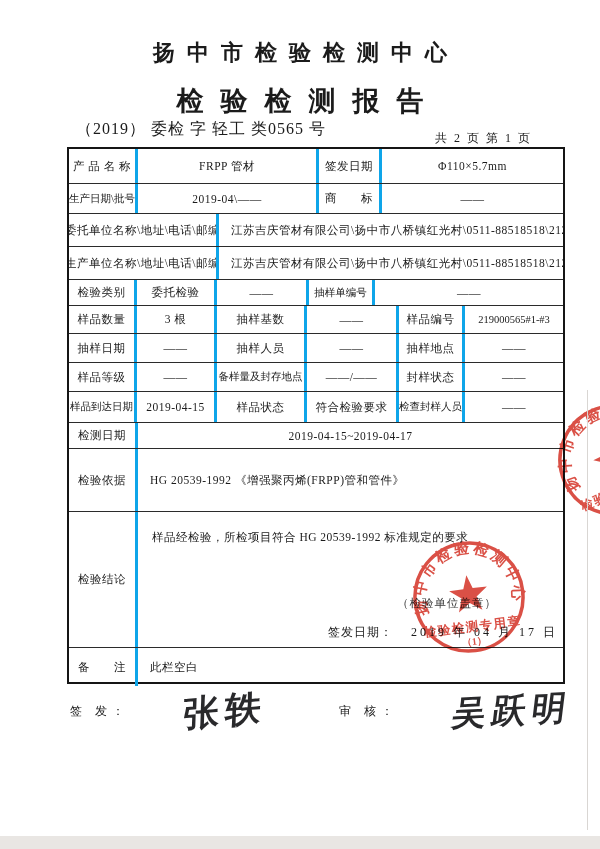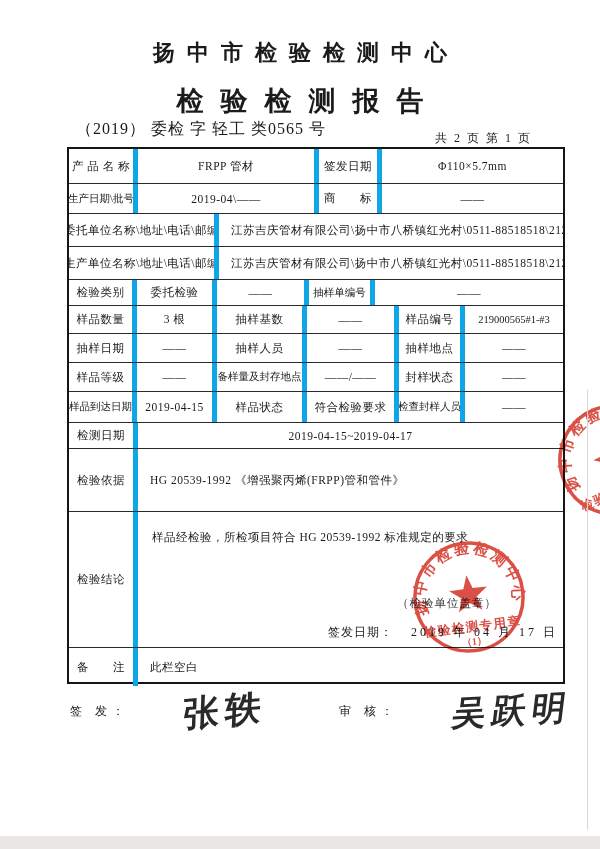--- a/index.html
+++ b/index.html
@@ -27,21 +27,21 @@
 
   
   .report-table{
     position:absolute;left:67px;top:147px;width:498px;height:537px;
     border:2.5px solid #151515;box-sizing:border-box;background:transparent;
   }
   .tr{display:flex;border-top:1px solid #2b2b2b;box-sizing:border-box;}
   .tr:first-child{border-top:none;}
   .td{
     display:flex;align-items:center;justify-content:center;
-    border-right:5px solid #0ea5e9;box-sizing:border-box;
+    border-right:3px solid #0ea5e9;box-sizing:border-box;
     font-size:11.5px;padding:0 2px;overflow:hidden;white-space:nowrap;
     letter-spacing:0.5px;
   }
   .td:last-child{border-right:none;}
   .td.left{justify-content:flex-start;padding-left:12px;}
   .h34{height:34px}.h30{height:30px}.h33{height:33px}.h26{height:26px}
   .h28{height:28px}.h29{height:29px}.h31{height:31px}.h63{height:63px}
   .h136{height:136px}.h39{height:39px}
   .w69{flex:0 0 69px}.w181{flex:0 0 181px}.w63{flex:0 0 63px}
   .w150{flex:0 0 150px}

